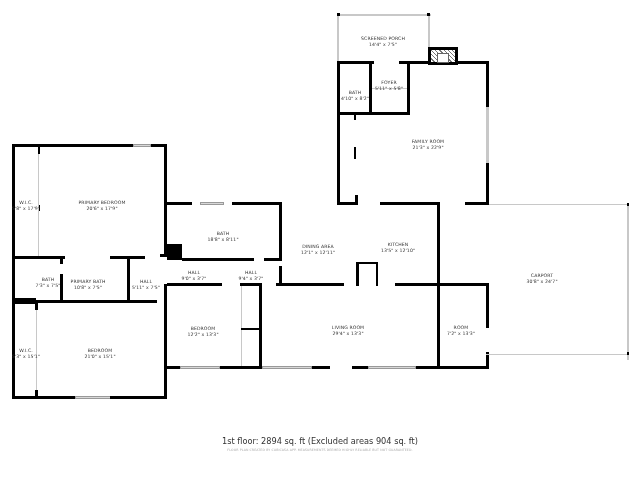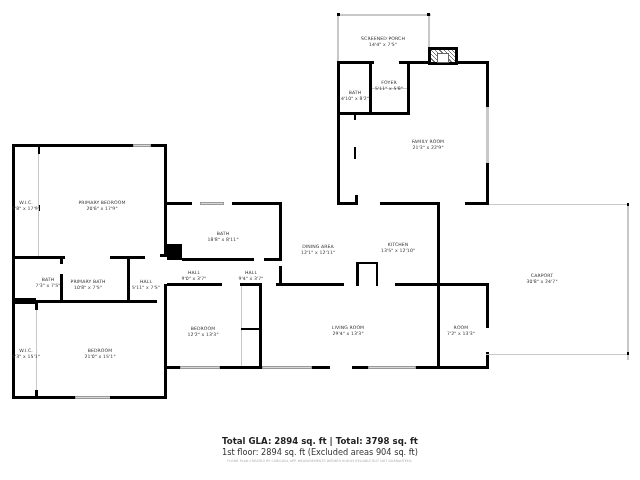--- a/index.html
+++ b/index.html
@@ -202,16 +202,15 @@
       <span class="n">LIVING ROOM</span>
       <span class="d">29'4" x 13'3"</span>
     </div>
   <div class="room-label" style="left:461px;top:325px;">
       <span class="n">ROOM</span>
       <span class="d">7'2" x 13'3"</span>
     </div>
 </div>
 
 <div id="footer">
-  <div class="f1">Total GLA: 2894 sq. ft | Total: 3798 sq. ft</div>
   <div class="f2">1st floor: 2894 sq. ft (Excluded areas 904 sq. ft)</div>
   <div class="f3">FLOOR PLAN CREATED BY CUBICASA APP. MEASUREMENTS DEEMED HIGHLY RELIABLE BUT NOT GUARANTEED.</div>
 </div>
 
 </body></html>

